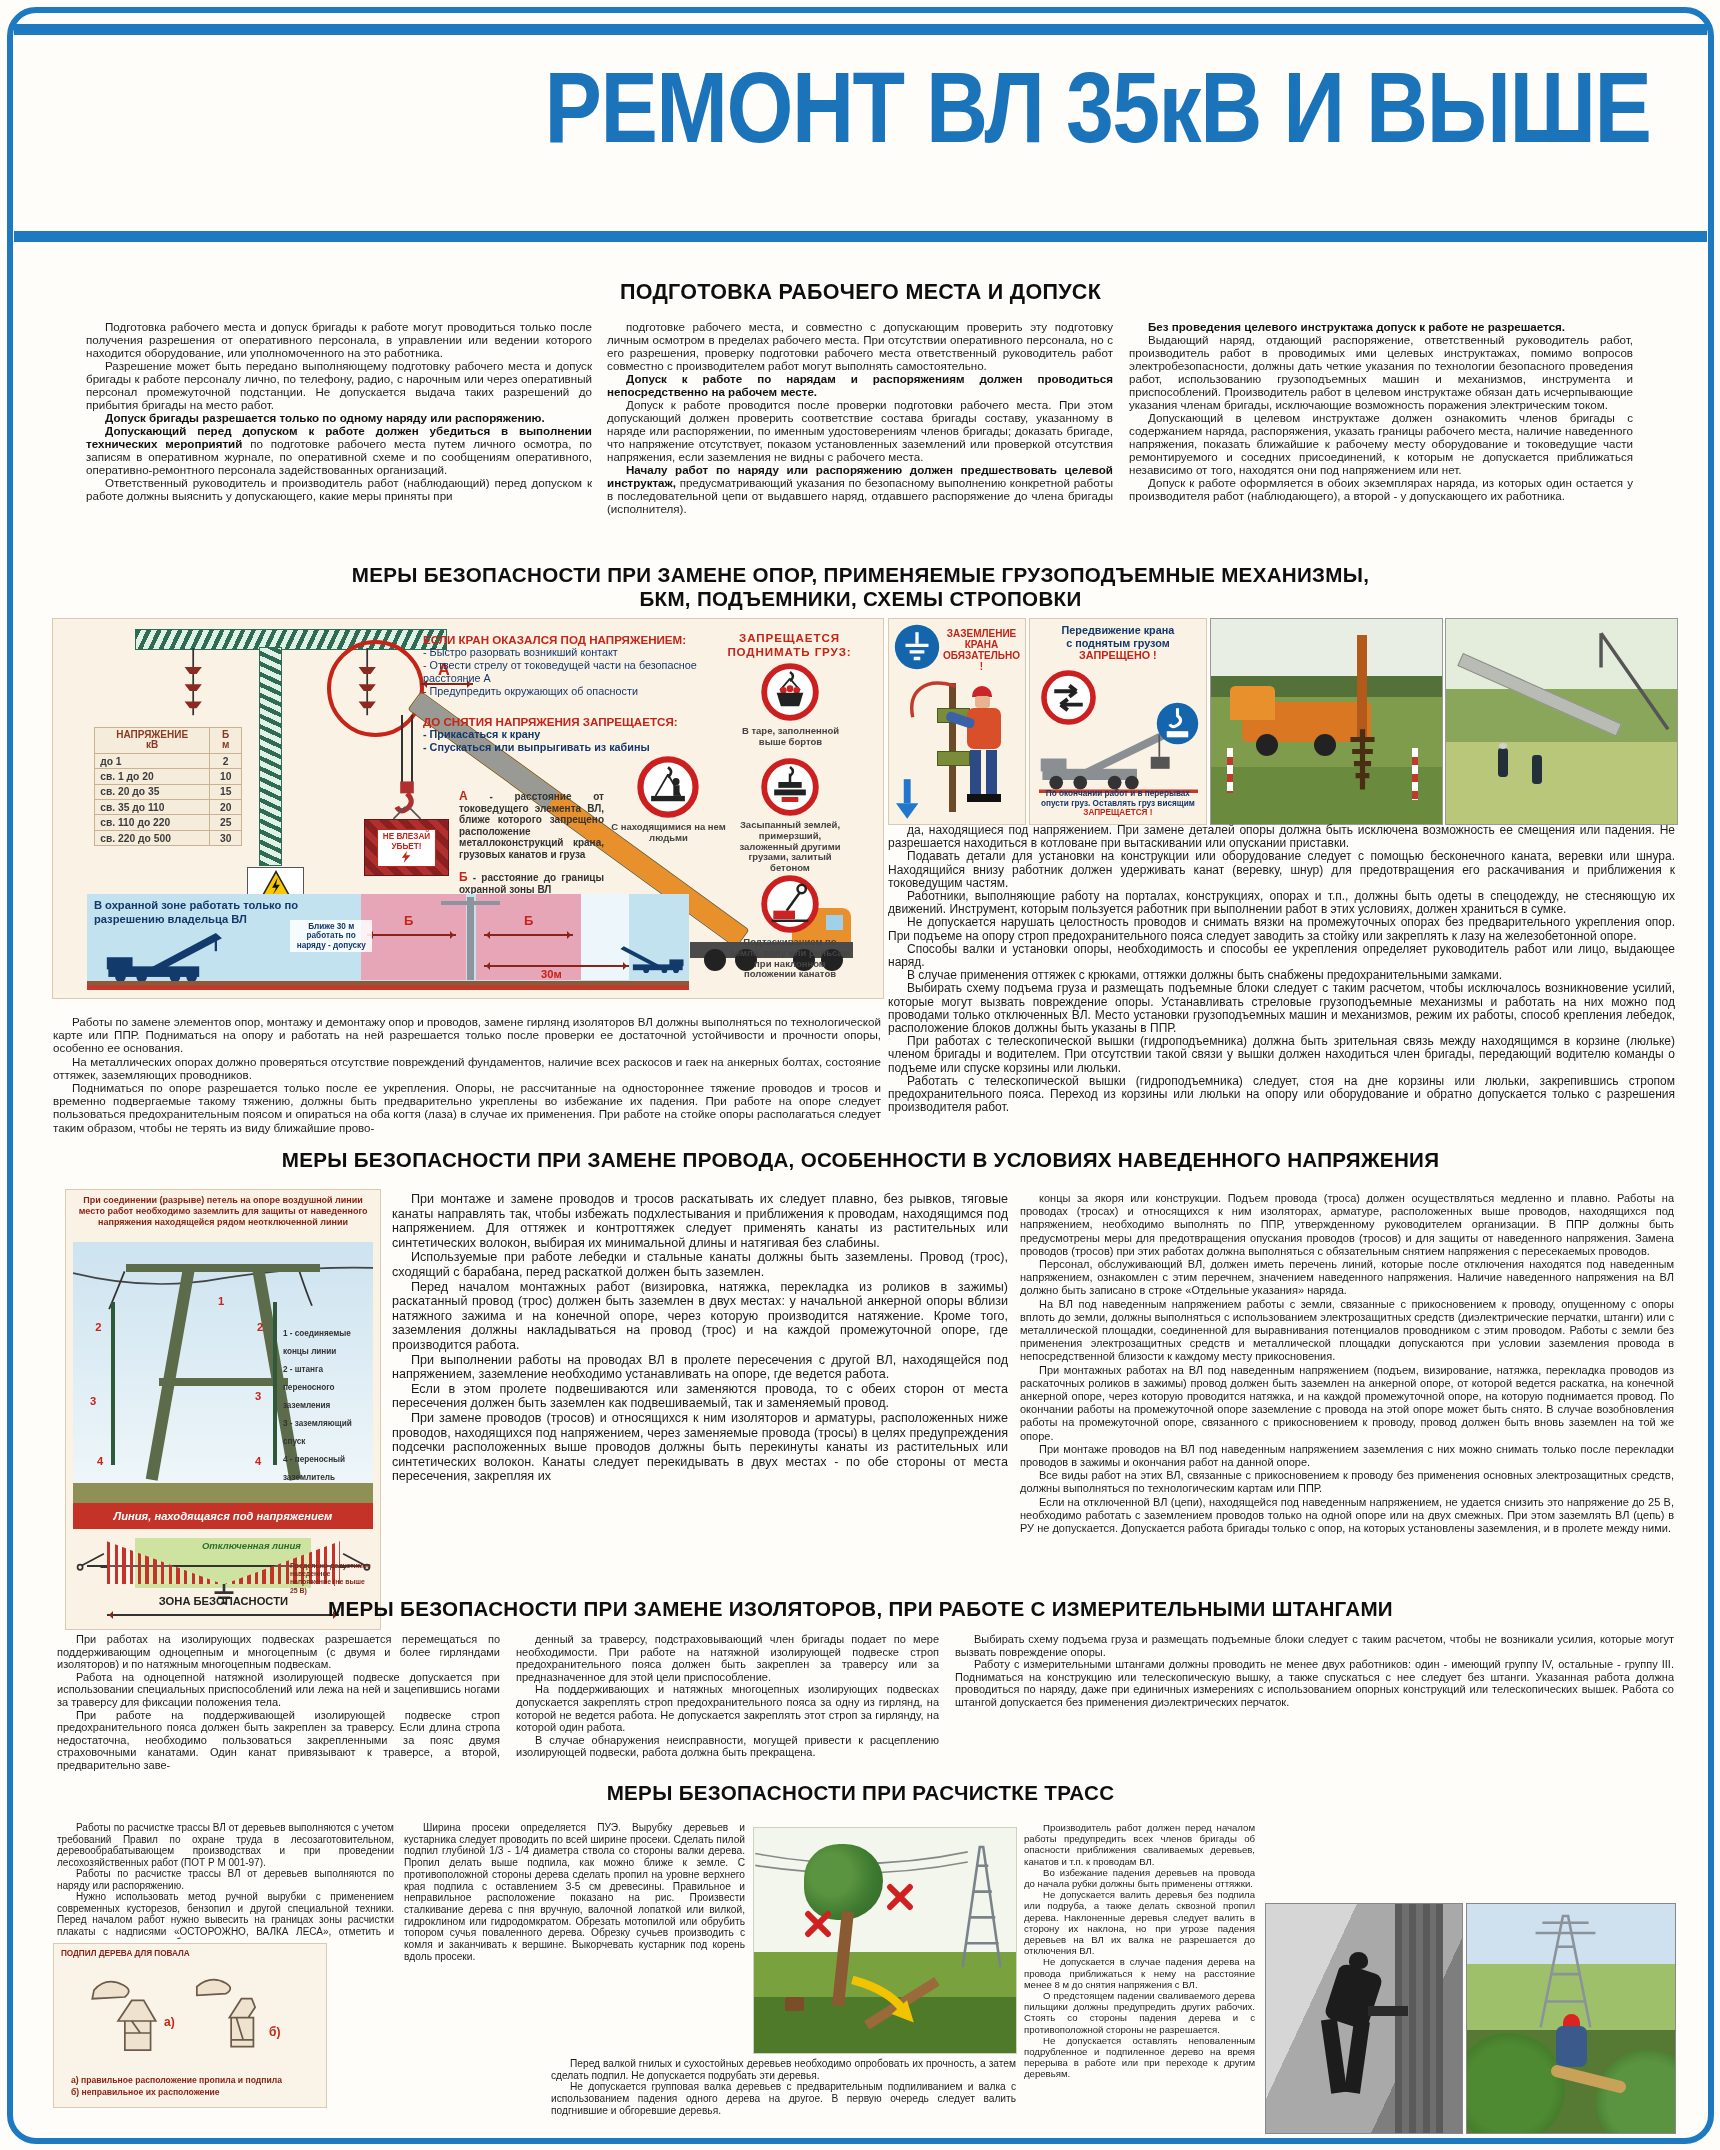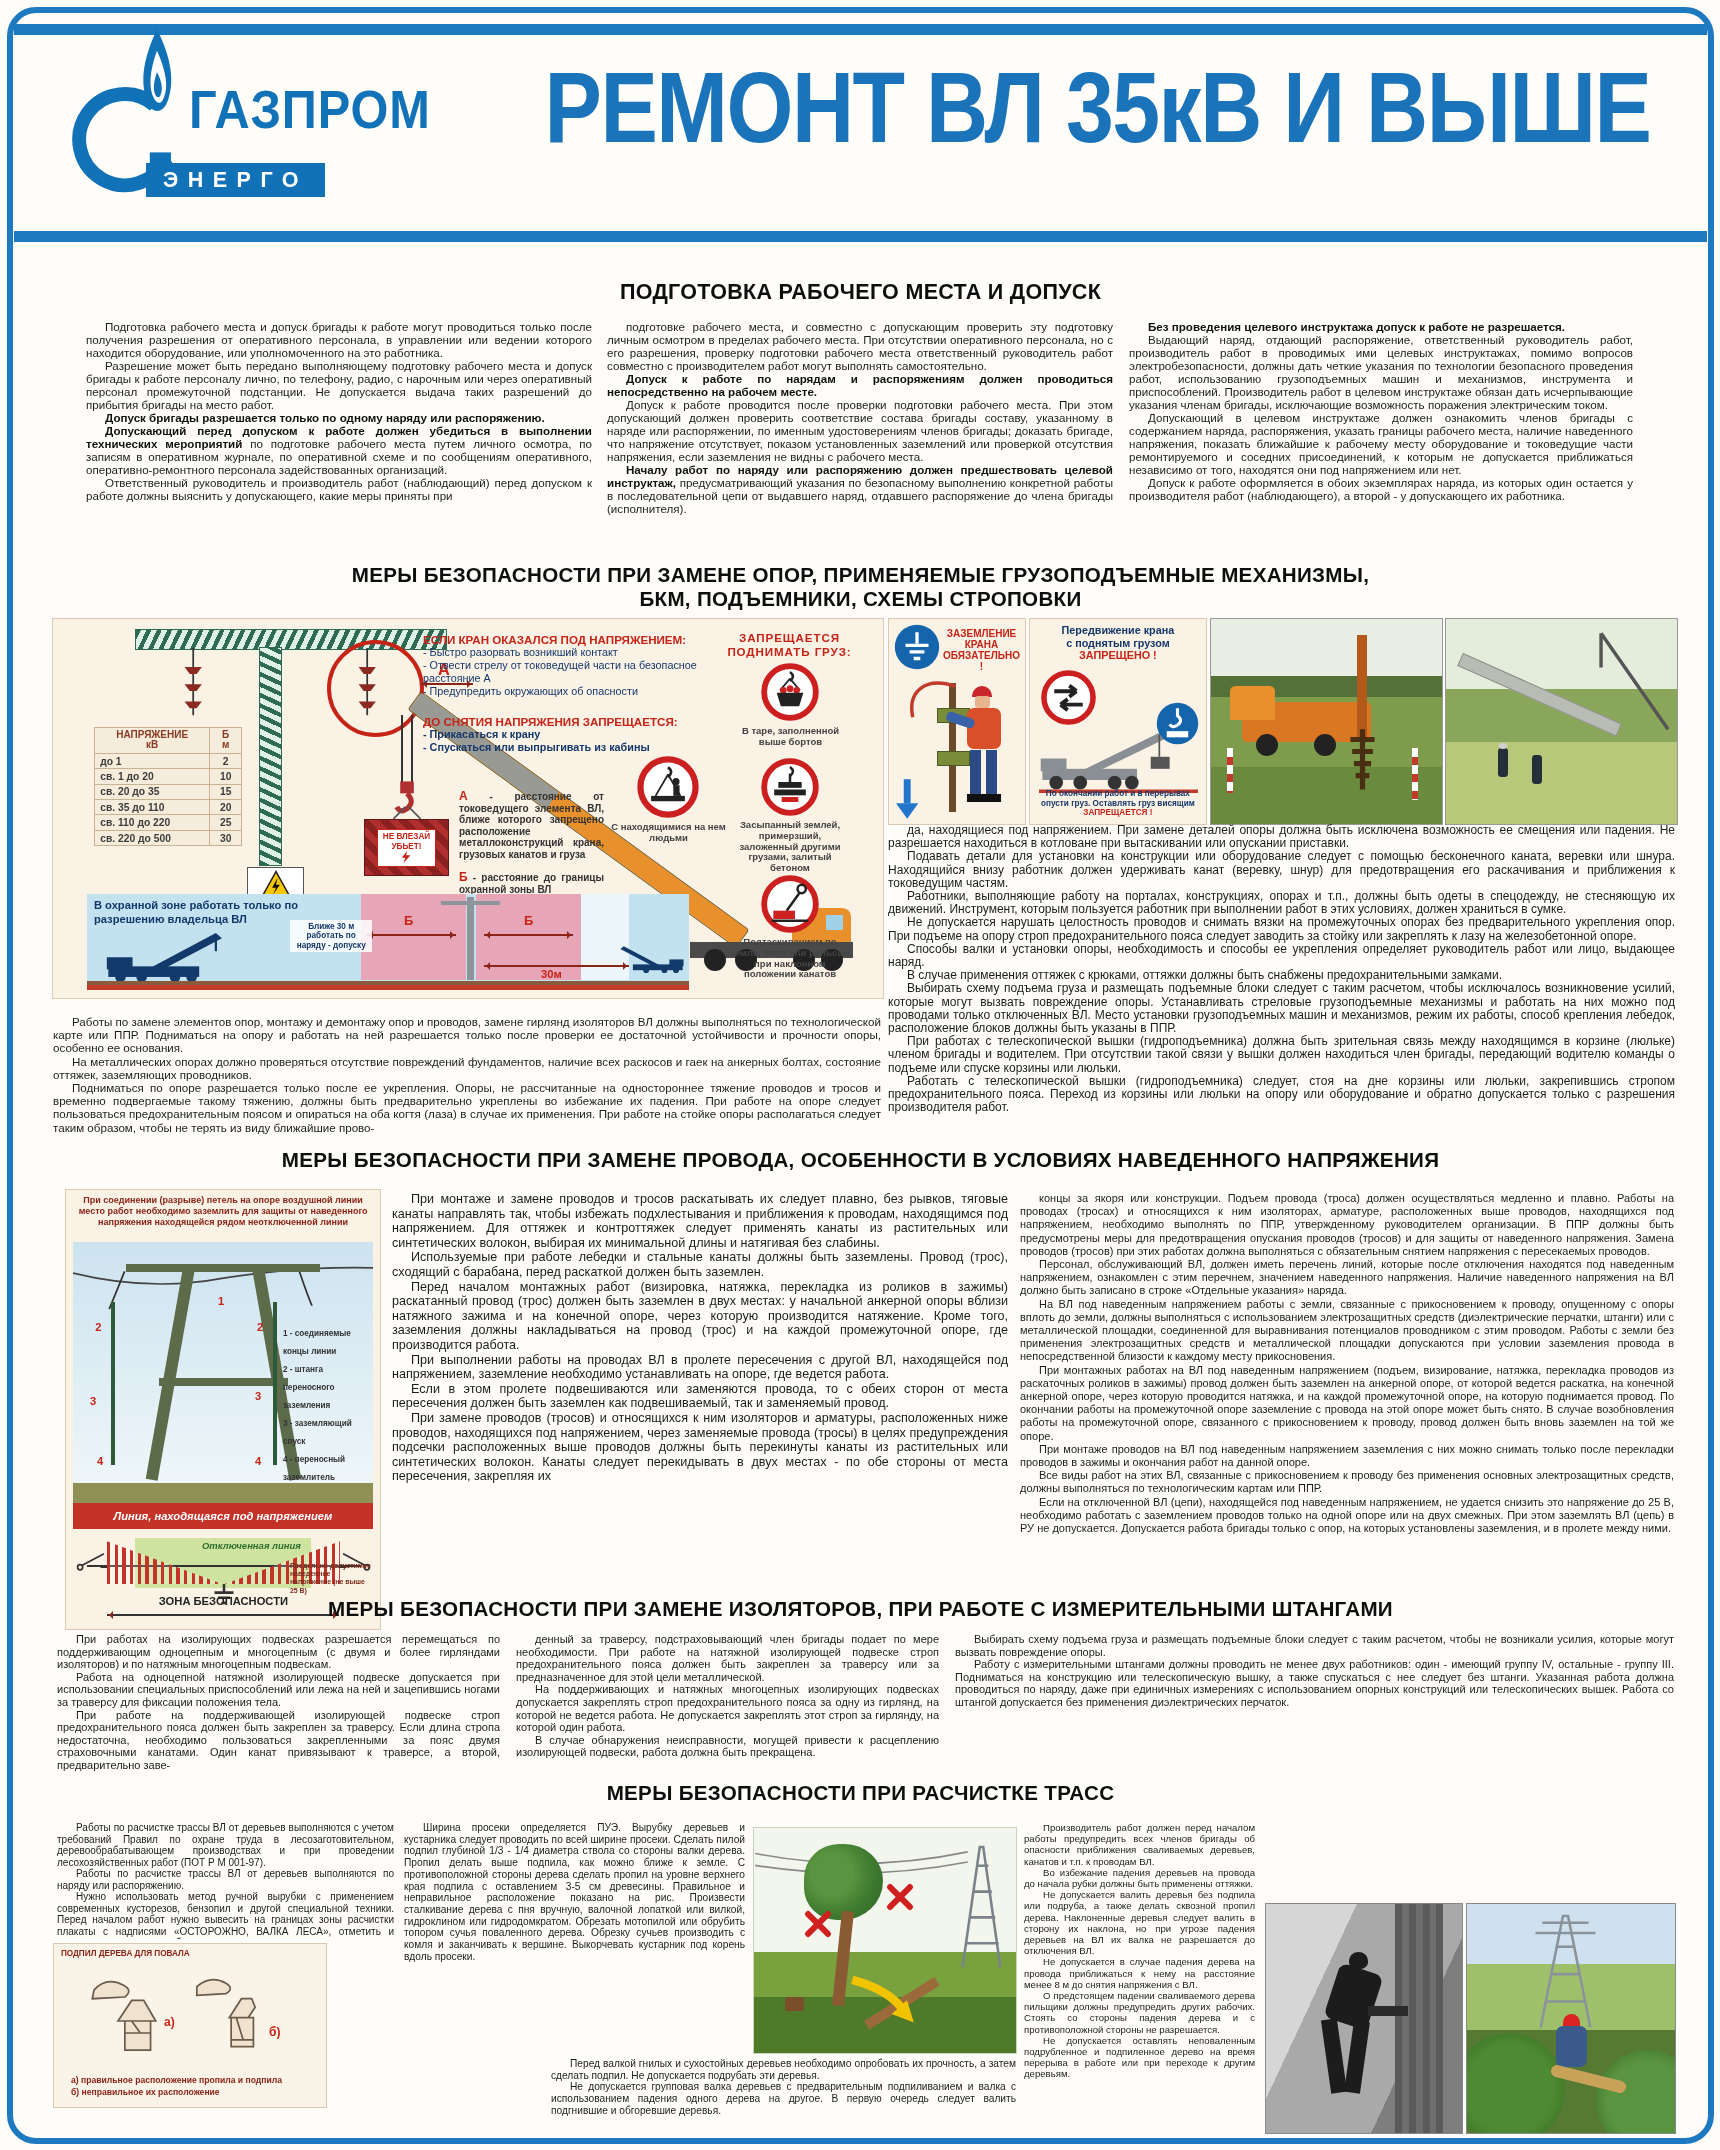--- a/index.html
+++ b/index.html
@@ -31,35 +31,20 @@
   .arrline::before{left:-1.7px;border-right-color:#8a2418}
   .arrline::after{right:-1.7px;border-left-color:#8a2418}
 </style>
 </head>
 <body>
 
 <div class="a" style="left:0;top:0;width:1721px;height:2151px;background:#fefdfa">
   <div class="frame"></div>
   <div class="bar" style="top:24px"></div>
 
-  <div class="a" style="left:60px;top:17px;width:413px;height:189px">
-    <svg class="a" style="left:10.3px;top:67px" width="114" height="114" viewBox="0 0 140 140">
-      <path d="M104 26 A56 56 0 1 0 118 92" stroke="#1272b8" stroke-width="17" fill="none"></path>
-      <rect x="98" y="84" width="26" height="15" fill="#1272b8"></rect>
-    </svg>
-    <svg class="a" style="left:74px;top:6.9px" width="46" height="110" viewBox="0 0 60 130">
-      <path d="M30 0 C10 42 8 72 18 97 C24 110 37 110 43 96 C53 71 50 40 30 0 Z" fill="#1272b8"></path>
-      <path d="M30 28 C20 55 19 77 26 90 C30 98 36 98 39 89 C45 75 42 55 30 28 Z" fill="#ffffff"></path>
-      <path d="M30 56 C25 70 25 80 28 86 C30 90 34 90 35 85 C38 78 36 68 30 56 Z" fill="#1272b8"></path>
-    </svg>
-    <div class="a" style="left:129px;top:62px;font-size:53px;font-weight:800;color:#1272b8;transform:scaleX(.92);transform-origin:left;letter-spacing:0.9px">ГАЗПРОМ</div>
-    <div class="a" style="left:86px;top:146px;width:179px;height:34px;background:#1272b8;text-align:center">
-      <span style="color:#fff;font-size:21.5px;font-weight:700;letter-spacing:9.5px;line-height:34px">ЭНЕРГО</span>
-    </div>
-  </div>
   <div class="a" style="left:465px;top:50px;width:1136px;text-align:center;font-size:100px;font-weight:900;color:#1b74ba;transform:scaleX(.86);transform-origin:center;letter-spacing:-1.7px;white-space:nowrap">РЕМОНТ ВЛ 35кВ И ВЫШЕ</div>
   <div class="bar" style="top:231px"></div>
 
   <div class="sec-h" style="top:280px;font-size:21.5px">ПОДГОТОВКА РАБОЧЕГО МЕСТА И ДОПУСК</div>
   <div class="a cols j" style="left:86px;top:320px;width:506px;height:239px;font-size:11.6px;line-height:13px">
       <p>Подготовка рабочего места и допуск бригады к работе могут проводиться только после получения разрешения от оперативного персонала, в управлении или ведении которого находится оборудование, или уполномоченного на это работника.</p>
       <p>Разрешение может быть передано выполняющему подготовку рабочего места и допуск бригады к работе персоналу лично, по телефону, радио, с нарочным или через оперативный персонал промежуточной подстанции. Не допускается выдача таких разрешений до прибытия бригады на место работ.</p>
       <p><b>Допуск бригады разрешается только по одному наряду или распоряжению.</b></p>
       <p><b>Допускающий перед допуском к работе должен убедиться в выполнении технических мероприятий</b> по подготовке рабочего места путем личного осмотра, по записям в оперативном журнале, по оперативной схеме и по сообщениям оперативного, оперативно-ремонтного персонала задействованных организаций.</p>
       <p>Ответственный руководитель и производитель работ (наблюдающий) перед допуском к работе должны выяснить у допускающего, какие меры приняты при</p>
@@ -445,21 +430,21 @@
       <p>Если на отключенной ВЛ (цепи), находящейся под наведенным напряжением, не удается снизить это напряжение до 25 В, необходимо работать с заземлением проводов только на одной опоре или на двух смежных. При этом заземлять ВЛ (цепь) в РУ не допускается. Допускается работа бригады только с опор, на которых установлены заземления, и в пролете между ними.</p>
     </div>
 
   <div class="sec-h" style="top:1597px;font-size:20.6px">МЕРЫ БЕЗОПАСНОСТИ ПРИ ЗАМЕНЕ ИЗОЛЯТОРОВ, ПРИ РАБОТЕ С ИЗМЕРИТЕЛЬНЫМИ ШТАНГАМИ</div>
   <div class="a cols j" style="left:57px;top:1633px;width:443px;height:148px;font-size:11px;line-height:12.6px">
       <p>При работах на изолирующих подвесках разрешается перемещаться по поддерживающим одноцепным и многоцепным (с двумя и более гирляндами изоляторов) и по натяжным многоцепным подвескам.</p>
       <p>Работа на одноцепной натяжной изолирующей подвеске допускается при использовании специальных приспособлений или лежа на ней и зацепившись ногами за траверсу для фиксации положения тела.</p>
       <p>При работе на поддерживающей изолирующей подвеске строп предохранительного пояса должен быть закреплен за траверсу. Если длина стропа недостаточна, необходимо пользоваться закрепленными за пояс двумя страховочными канатами. Один канат привязывают к траверсе, а второй, предварительно заве-</p>
     </div>
   <div class="a cols j" style="left:516px;top:1633px;width:423px;height:148px;font-size:11px;line-height:12.6px">
-      <p>денный за траверсу, подстраховывающий член бригады подает по мере необходимости. При работе на натяжной изолирующей подвеске строп предохранительного пояса должен быть закреплен за траверсу или за предназначенное для этой цели металлической.</p>
+      <p>денный за траверсу, подстраховывающий член бригады подает по мере необходимости. При работе на натяжной изолирующей подвеске строп предохранительного пояса должен быть закреплен за траверсу или за предназначенное для этой цели приспособление.</p>
       <p>На поддерживающих и натяжных многоцепных изолирующих подвесках допускается закреплять строп предохранительного пояса за одну из гирлянд, на которой не ведется работа. Не допускается закреплять этот строп за гирлянду, на которой один работа.</p>
       <p>В случае обнаружения неисправности, могущей привести к расцеплению изолирующей подвески, работа должна быть прекращена.</p>
     </div>
   <div class="a cols j" style="left:955px;top:1633px;width:719px;height:148px;font-size:11px;line-height:12.6px">
       <p>Выбирать схему подъема груза и размещать подъемные блоки следует с таким расчетом, чтобы не возникали усилия, которые могут вызвать повреждение опоры.</p>
       <p>Работу с измерительными штангами должны проводить не менее двух работников: один - имеющий группу IV, остальные - группу III. Подниматься на конструкцию или телескопическую вышку, а также спускаться с нее следует без штанги. Указанная работа должна проводиться по наряду, даже при единичных измерениях с использованием опорных конструкций или телескопических вышек. Работа со штангой допускается без применения диэлектрических перчаток.</p>
     </div>
 
   <div class="sec-h" style="top:1781px;font-size:20.6px">МЕРЫ БЕЗОПАСНОСТИ ПРИ РАСЧИСТКЕ ТРАСС</div>
   <div class="a cols j" style="left:57px;top:1822px;width:337px;height:117px;font-size:10px;line-height:11.5px">

